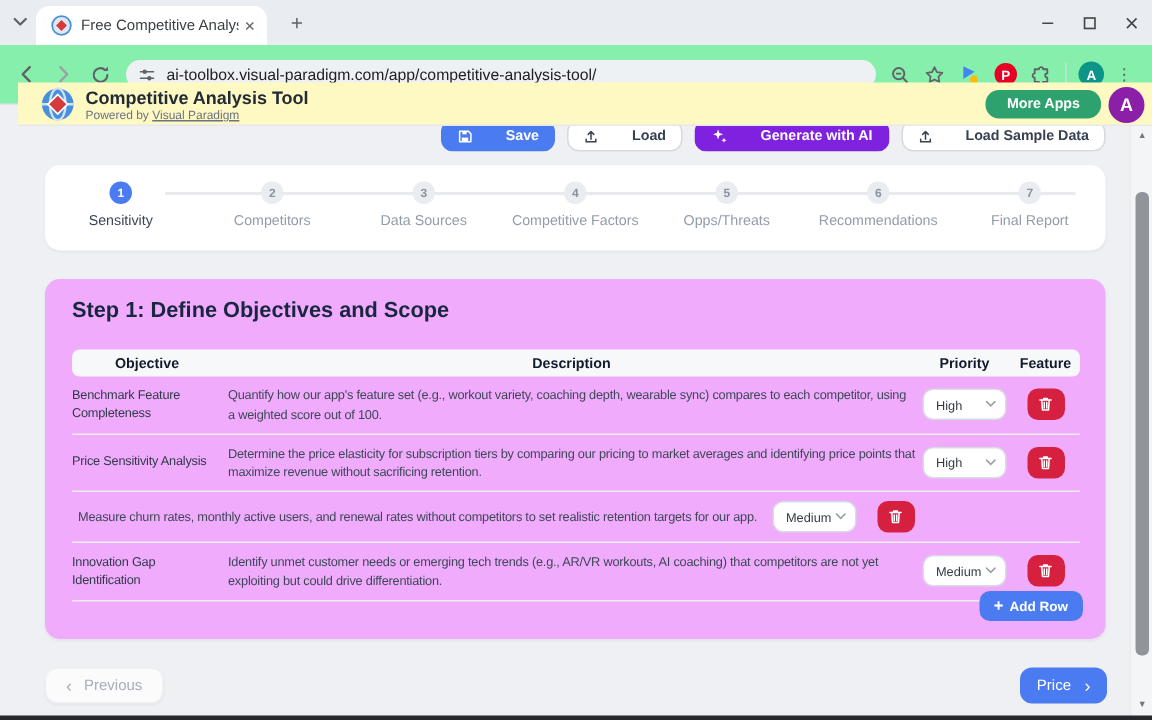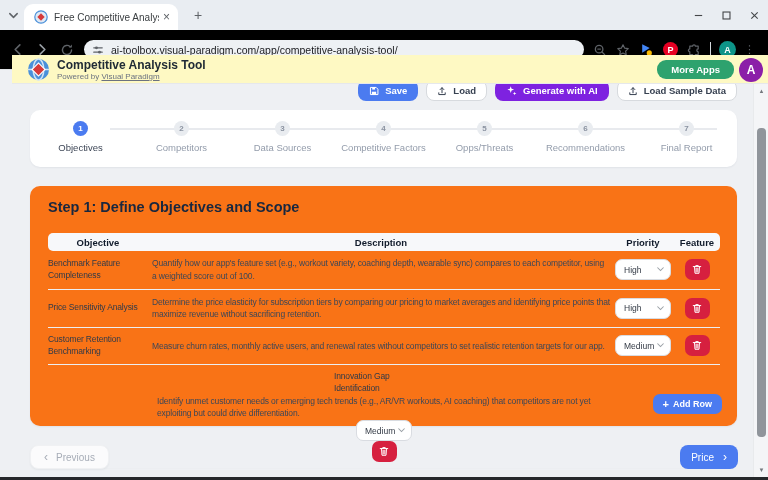--- a/index.html
+++ b/index.html
@@ -14,21 +14,21 @@
          border-radius:9px 9px 0 0; display:flex; align-items:center; padding:0 8px 0 10px; }
   .tab-favicon { width:14px; height:14px; flex:0 0 auto; }
   .tab-title { font-size:10px; color:#3c4043; margin-left:6px; white-space:nowrap; overflow:hidden;
                text-overflow:clip; flex:1 1 auto; }
   .tab-close { font-size:12px; color:#5f6368; margin-left:4px; line-height:1; cursor:default; }
   .new-tab { position:absolute; left:189px; top:6px; font-size:14px; color:#5f6368; width:18px; height:18px;
              text-align:center; line-height:18px; }
   .win-controls { position:absolute; right:0; top:0; height:30px; display:flex; }
   .win-btn { width:28px; height:30px; display:flex; align-items:center; justify-content:center; color:#44474a; }
 
-  .toolbar { position:absolute; top:30px; left:0; width:768px; height:40px; background:#000000;
+  .toolbar { position:absolute; top:30px; left:0; width:768px; height:40px; background:#86efac;
              border-bottom:1px solid #e0e3e7; display:flex; align-items:center; }
   .nav-icon { margin-left:10px; display:flex; align-items:center; }
   .omnibox { margin-left:10px; width:500px; height:19px; background:#eef1f4; border-radius:10px;
              display:flex; align-items:center; padding:0 8px; }
   .omnibox .url { font-size:10.5px; color:#202124; margin-left:7px; white-space:nowrap; overflow:hidden; }
   .rt-icon { margin-left:9px; display:flex; align-items:center; }
   .pinterest { width:15px; height:15px; border-radius:50%; background:#e60023; color:#fff; font-size:9px;
                font-weight:bold; display:flex; align-items:center; justify-content:center; }
   .ext-sep { width:1px; height:15px; background:#d5d9dd; margin-left:9px; }
   .mini-avatar { width:17px; height:17px; border-radius:50%; background:#0d9488; color:#fff; font-size:9px;
@@ -44,52 +44,52 @@
   .powered a { color:#6b7280; text-decoration:underline; }
   .more-apps { position:absolute; right:46px; top:5px; height:19px; padding:0 14px; background:#2ea26e;
                border:none; border-radius:9px; color:#fff; font-size:9.5px; font-weight:bold;
                font-family:inherit; display:flex; align-items:center; }
   .hdr-avatar { position:absolute; right:17px; top:3px; width:24px; height:24px; border-radius:50%;
                 background:#8b1fa8; color:#fff; font-size:12px; font-weight:bold; display:flex;
                 align-items:center; justify-content:center; }
 
   
   .actions { position:absolute; top:80px; right:31px; display:flex; gap:8px; z-index:1; }
-  .abtn { height:21px; display:flex; align-items:center; gap:6px; padding:0 10px; border-radius:8px;
+  .abtn { height:21px; display:flex; align-items:center; gap:22px; padding:0 10px; border-radius:8px;
           font-size:9.5px; font-weight:bold; font-family:inherit; border:1px solid transparent; }
   .abtn.blue { background:#4b7bf0; color:#fff; }
   .abtn.white { background:#fff; color:#374151; border-color:#d7dade; }
   .abtn.purple { background:#7e22e0; color:#fff; }
 
   
   .stepper { position:absolute; left:30px; top:110px; width:707px; height:57px; background:#fff;
              border-radius:10px; box-shadow:0 1px 2px rgba(20,30,60,.06); }
   .step-line { position:absolute; left:80px; top:18px; width:607px; height:2px; background:#e8eaee; }
   .steps { position:absolute; inset:0; display:flex; }
   .step { flex:1 1 0; display:flex; flex-direction:column; align-items:center; padding-top:11px; }
   .step-dot { width:15px; height:15px; border-radius:50%; background:#e9ecf0; color:#8a92a0; font-size:8px;
               font-weight:bold; display:flex; align-items:center; justify-content:center; z-index:1; }
   .step.active .step-dot { background:#4b7bf0; color:#fff; }
   .step-label { margin-top:6px; font-size:9.5px; color:#939cab; }
   .step.active .step-label { color:#3d4656; }
 
   
-  .card { position:absolute; left:30px; top:186px; width:707px; height:240px; background:#f97316;
+  .card { position:absolute; left:30px; top:186px; width:707px; height:240px; background:#f0abfc;
           border-radius:10px; box-shadow:0 1px 2px rgba(20,30,60,.06); }
   .card h1 { position:absolute; left:18px; top:13px; font-size:14.5px; color:#18273f; }
   .otable { position:absolute; left:18px; top:47px; width:672px; }
   .trow { display:flex; align-items:center; }
   .thead { background:#f7f8fa; border-radius:5px; height:18px; font-size:9.5px; font-weight:bold; color:#111b2b; }
   .c1 { width:100px; flex:0 0 auto; }
   .c2 { width:462px; flex:0 0 auto; padding-left:4px; }
   .c3 { width:66px; flex:0 0 auto; display:flex; justify-content:center; }
   .c4 { width:42px; flex:0 0 auto; display:flex; justify-content:center; }
   .thead .c1,.thead .c2 { text-align:center; display:block; }
   .tbody .trow { border-bottom:1px solid #eceef1; padding:6px 0; }
-  .tbody .trow:last-child { border-bottom:1px solid #eceef1;flex-direction:column; }
+  .tbody .trow:last-child { border-bottom:1px solid #eceef1; }
   .obj { font-size:8.5px; letter-spacing:-0.15px; color:#303a49; line-height:1.4; }
   .desc { font-size:8.5px; letter-spacing:-0.15px; color:#3d4757; line-height:1.5; }
   .select { width:56px; height:21px; background:#fff; border:1px solid #d9dce1; border-radius:7px;
             display:flex; align-items:center; padding:0 6px 0 8px; justify-content:space-between; }
   .select .val { font-size:8.5px; color:#333a45; }
   .del-btn { width:25px; height:21px; background:#d6203f; border:none; border-radius:7px; display:flex;
              align-items:center; justify-content:center; }
   .add-row { position:absolute; right:15px; top:208px; height:20px; padding:0 10px; background:#4b7bf0;
              border:none; border-radius:7px; color:#fff; font-size:9px; font-weight:bold; font-family:inherit;
              display:flex; align-items:center; gap:4px; }
@@ -250,21 +250,21 @@
     <div class="powered"><span>Powered by </span><a href="#">Visual Paradigm</a></div>
     <button class="more-apps">More Apps</button>
     <div class="hdr-avatar">A</div>
   </div>
 
   <div class="stepper">
     <div class="step-line"></div>
     <div class="steps">
       <div class="step active">
         <div class="step-dot">1</div>
-        <div class="step-label">Objectives</div>
+        <div class="step-label">Sensitivity</div>
       </div>
       <div class="step">
         <div class="step-dot">2</div>
         <div class="step-label">Competitors</div>
       </div>
       <div class="step">
         <div class="step-dot">3</div>
         <div class="step-label">Data Sources</div>
       </div>
       <div class="step">
@@ -332,21 +332,20 @@
           <div class="c4">
             <button class="del-btn">
               <svg width="10" height="11" viewBox="0 0 12 13">
                   <path d="M1.5 3h9M4.5 3V1.8h3V3M3 3l.6 8h4.8L9 3M5 5v4.5M7 5v4.5" fill="none" stroke="#fff" stroke-width="1.2" stroke-linecap="round" stroke-linejoin="round"></path>
                 </svg>
             </button>
           </div>
         </div>
 
         <div class="trow">
-          <div class="c1 obj">Customer Retention Benchmarking</div>
           <div class="c2 desc">Measure churn rates, monthly active users, and renewal rates without competitors to set realistic retention targets for our app.</div>
           <div class="c3">
             <div class="select">
               <span class="val">Medium</span>
               <svg width="7" height="5" viewBox="0 0 10 7">
                   <path d="M1 1l4 4 4-4" fill="none" stroke="#9aa0a6" stroke-width="1.5" stroke-linecap="round"></path>
                 </svg>
             </div>
           </div>
           <div class="c4">

